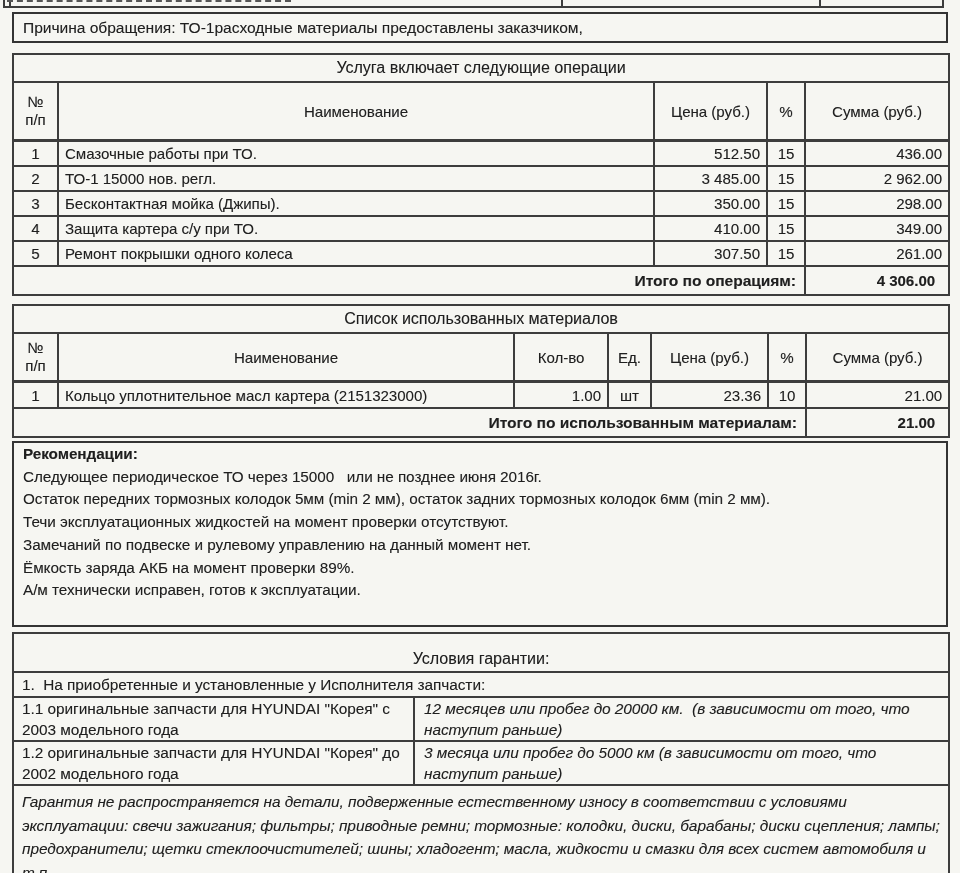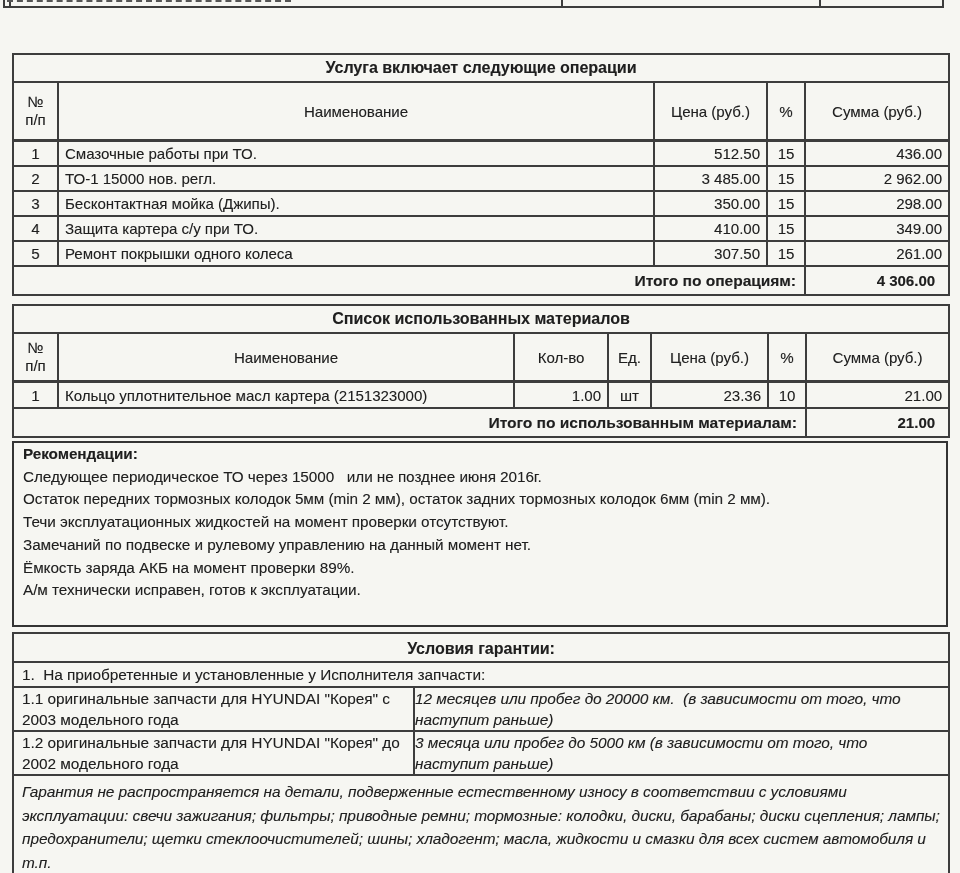--- a/index.html
+++ b/index.html
@@ -16,61 +16,64 @@
   .sliver{position:absolute;top:0;left:3px;width:941px;height:6px;border-bottom:2px solid #3d3d3d;}
   .sliver .v{position:absolute;top:0;bottom:0;width:2px;background:#3d3d3d;}
   .sliver .dash{position:absolute;left:4px;top:0px;width:284px;border-top:2px dashed #555;}
 
   .box{position:absolute;left:12px;width:936px;border:2px solid #343434;box-sizing:border-box;background:transparent;}
 
   .reason{top:12px;height:31px;display:flex;align-items:center;padding-left:9px;font-size:15.5px;}
 
   table.grid{position:absolute;left:12px;width:936px;border-collapse:collapse;table-layout:fixed;background:transparent;}
   table.grid td{border:2px solid #3d3d3d;font-size:15px;padding:0 6px;overflow:hidden;vertical-align:middle;}
-  tr.ttl td{font-weight:bold;font-size:16px;text-align:center;height:26px;margin-top:20px;}
+  tr.ttl td{font-weight:normal;font-size:16px;text-align:center;height:26px;margin-top:20px;}
   tr.hdr td{text-align:center;height:56px;border-bottom:3px solid #3d3d3d;padding:0 2px;}
   tr.hdr .numhead div{line-height:18px;}
   td.c{text-align:center;}
   td.nm{text-align:left;padding-left:8px;}
   td.pr{text-align:right;padding-right:8px;}
   td.sm{text-align:right;padding-right:5px;}
   tr.row td{height:23px;}
   tr.row2 td{height:24px;}
   tr.total td{font-weight:bold;height:27px;border:2px solid #3d3d3d;}
   tr.total .lbl{text-align:right;padding-right:8px;font-size:15.5px;}
   tr.total .val{text-align:right;padding-right:13px;}
 
   .ops{top:53px;}
   .mats{top:304px;}
 
   .reco{top:441px;height:186px;padding:0 10px 0 9px;font-size:15.2px;line-height:22.7px;}
   .reco .t{font-weight:bold;}
 
   .war{top:632px;}
   .war td{vertical-align:top;padding-top:2px;}
-  .war tr.ttl td{height:25px;padding-top:2px;}
+  .war tr.ttl td{height:25px;padding-top:12px;}
   .war td.item{height:23px;text-align:left;padding-left:8px;font-size:15.3px;}
   .war td.lft{height:42px;text-align:left;padding-left:8px;line-height:21px;font-size:15.3px;margin-left:16px;}
-  .war td.rgt{height:42px;text-align:left;padding-left:0;line-height:21px;font-size:15.3px;font-style:italic;}
+  .war td.rgt{height:42px;text-align:left;padding-left:9px;line-height:21px;font-size:15.3px;font-style:italic;}
   .war td.excl{font-style:italic;font-size:15.3px;line-height:23.5px;padding:4px 8px 6px 8px;text-align:left;}
 </style>
 </head>
 <body>
 
 <div class="page">
 
   <div class="sliver">
     <div class="v" style="left:0;"></div>
     <div class="v" style="left:6px;"></div>
     <div class="v" style="left:558px;"></div>
     <div class="v" style="left:816px;"></div>
     <div class="v" style="left:939px;"></div>
     <div class="dash"></div>
   </div>
 
+  <div class="box reason">
+    <span>Причина обращения: ТО-1расходные материалы предоставлены заказчиком,</span>
+  </div>
 
   <table class="grid ops">
     <colgroup>
         <col style="width:45px">
         <col style="width:596px">
         <col style="width:113px">
         <col style="width:38px">
         <col style="width:144px">
       </colgroup>
     <tbody>

